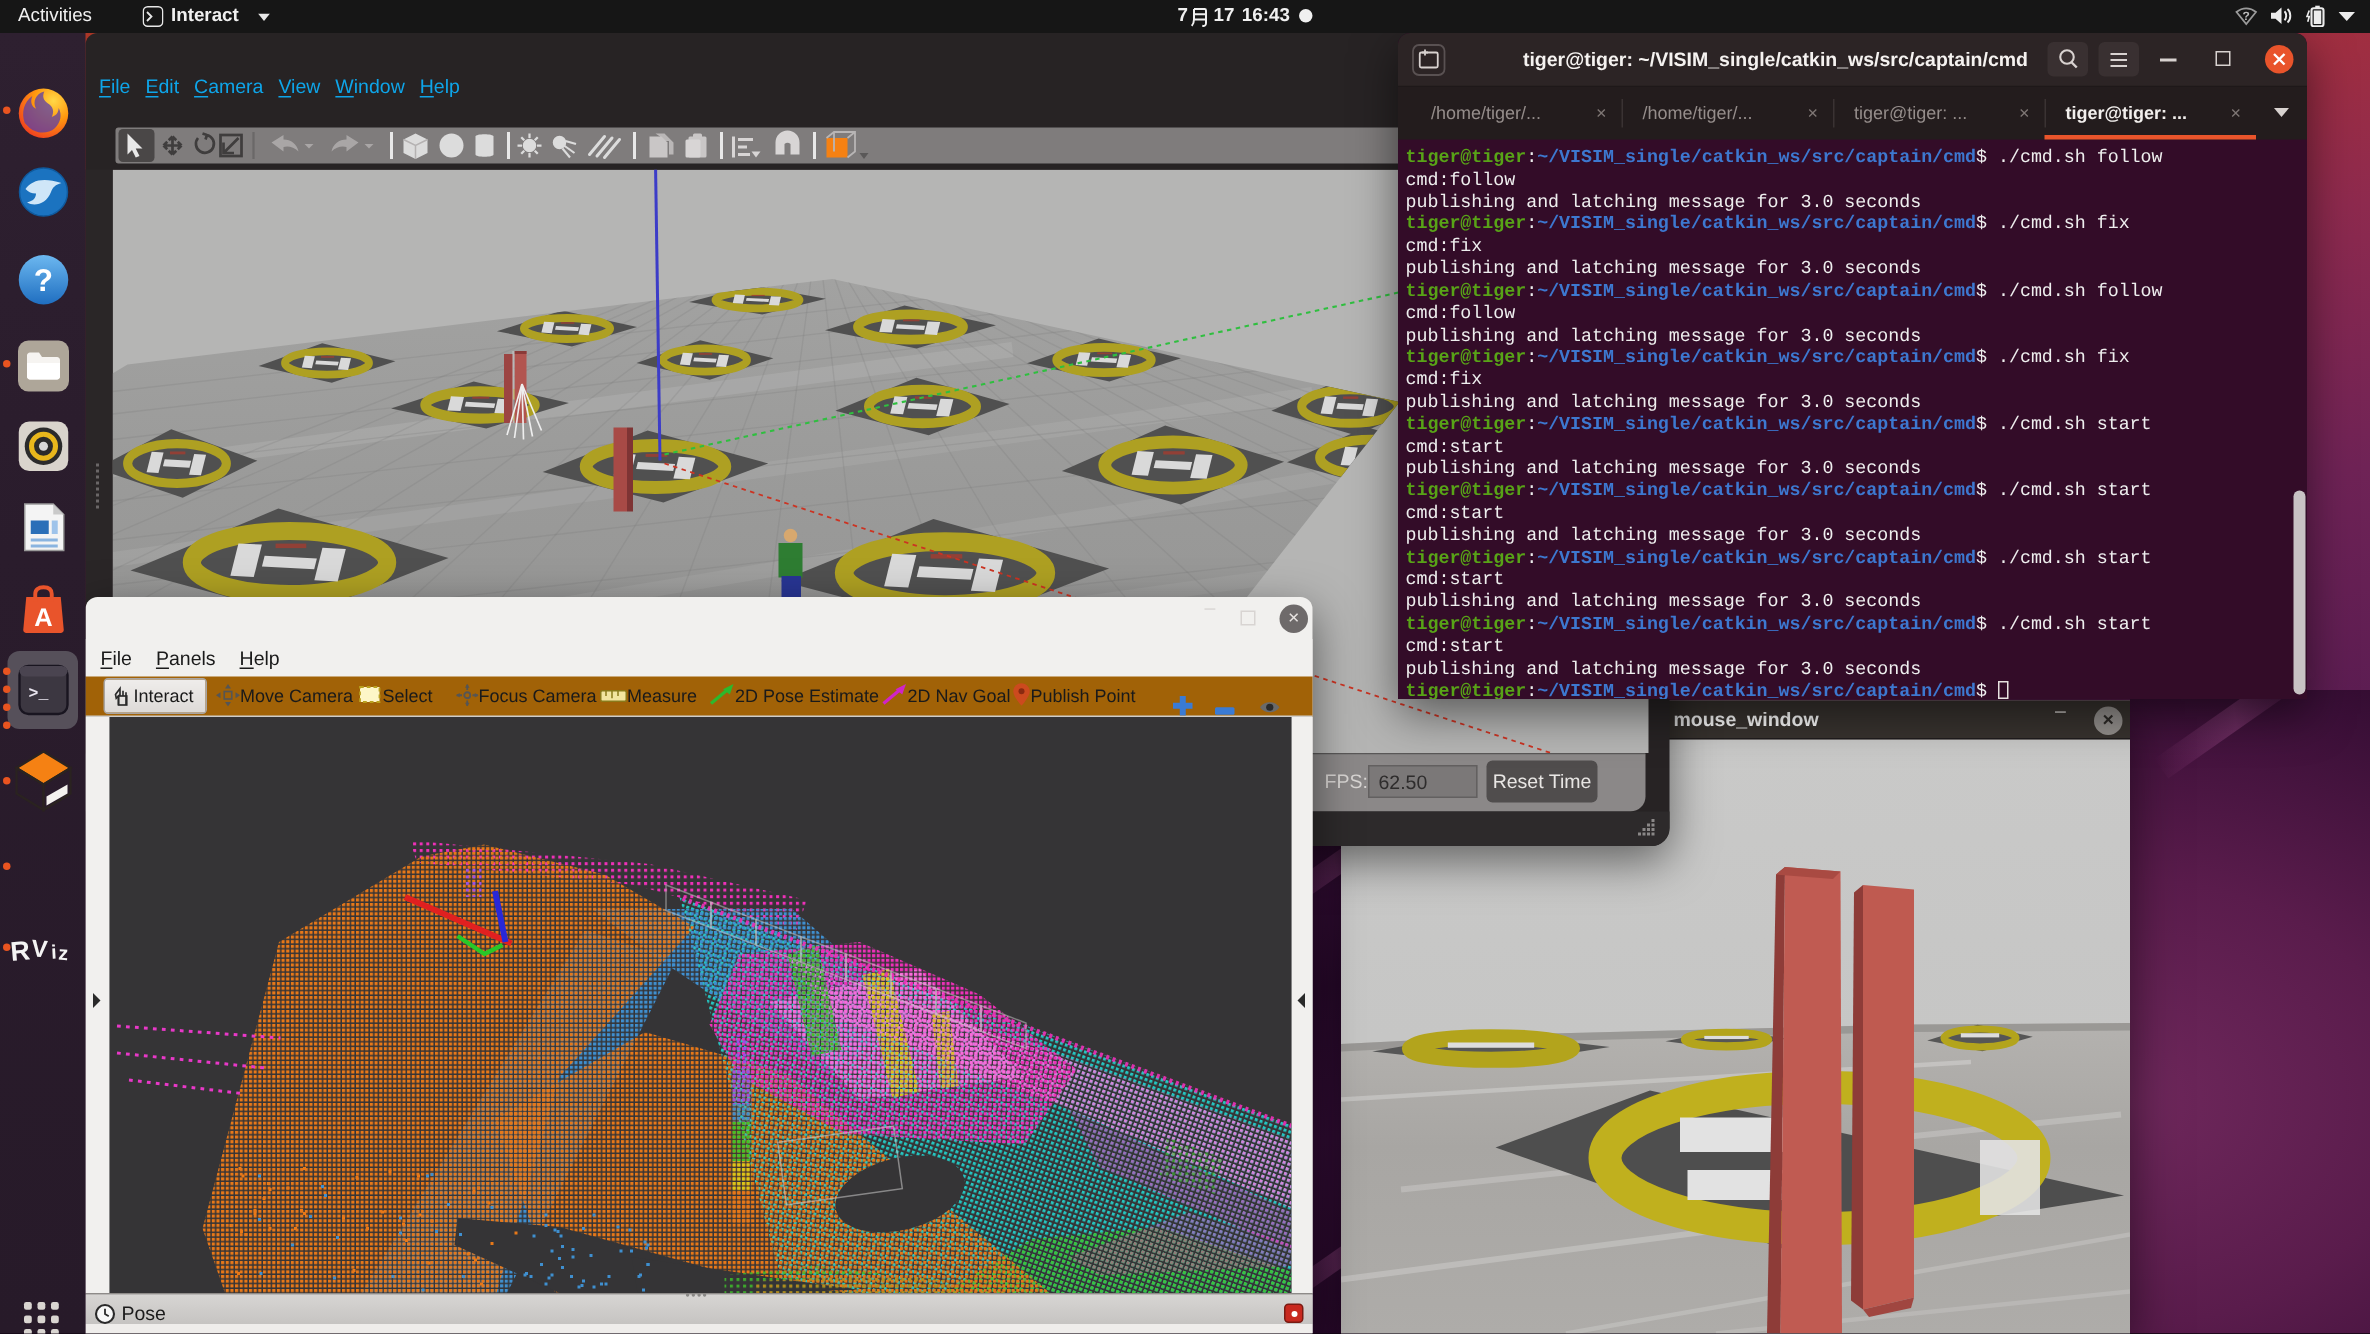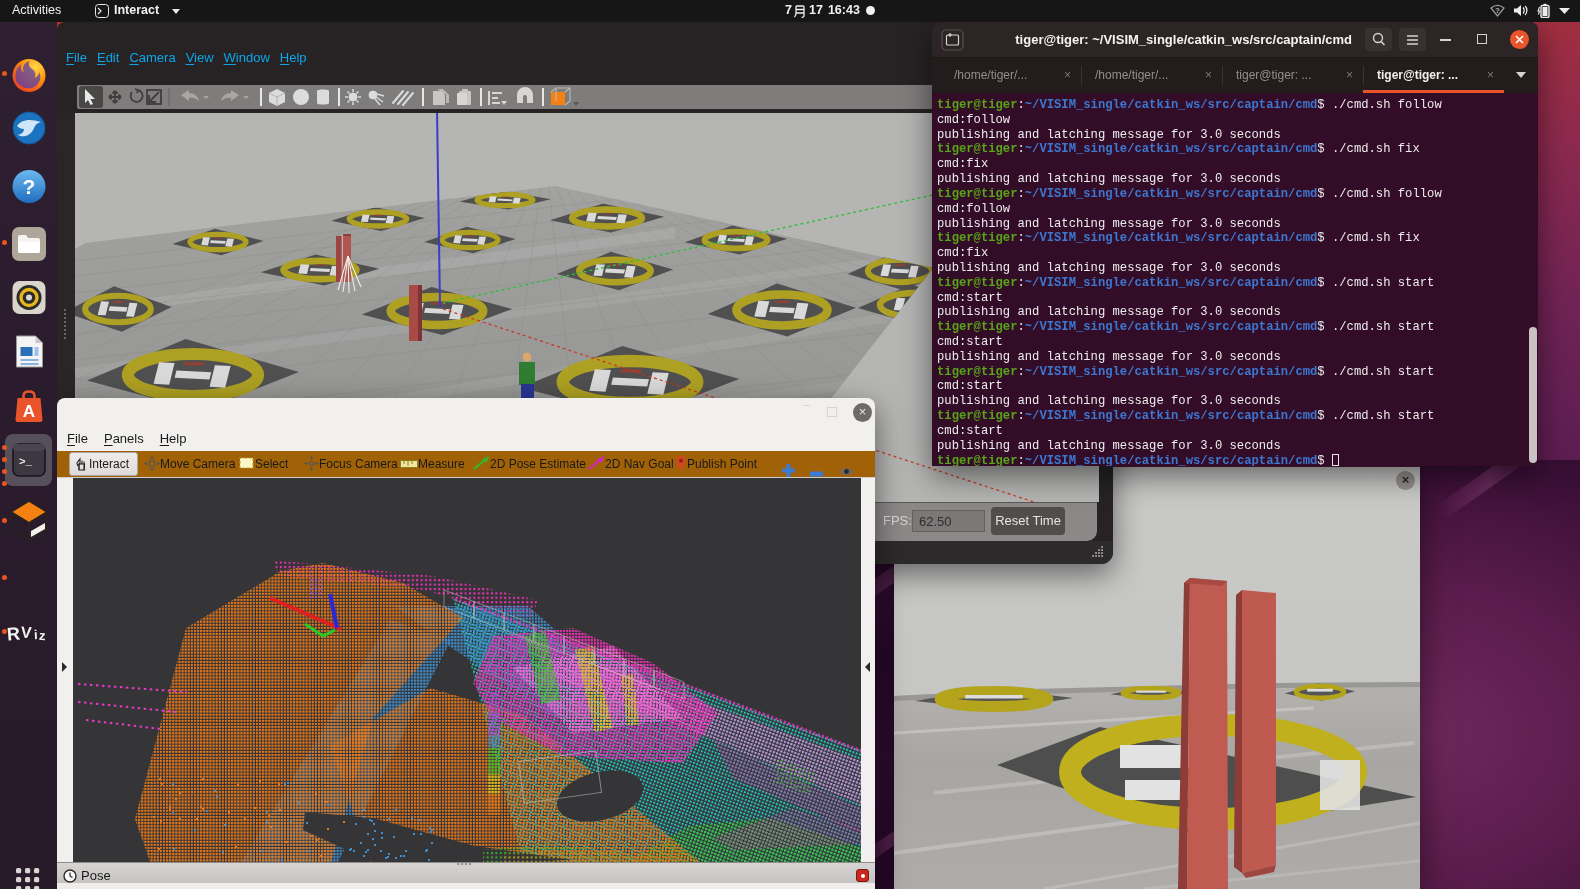--- a/index.html
+++ b/index.html
@@ -55,20 +55,21 @@
 </style></head><body>
 <div id="screen">
 <div id="wall"></div>
     <div id="wall2"></div>
     <div id="wall3"></div>
 <div class="streak" style="left:845px;top:570px;width:90px;height:14px"></div>
 <div class="streak" style="left:850px;top:835px;width:80px;height:12px"></div>
 <div class="streak" style="left:1430px;top:470px;width:120px;height:16px"></div>
 
 <div class="win" id="mw">
+      <div class="titlebar" style="background:#38332f;padding-left:14px">mouse_window</div>
 <span class="wbtn" style="left:476px;top:-1px">–</span>
 <div style="position:absolute;left:502px;top:4px;width:19px;height:19px;border-radius:50%;background:#94908d;color:#2d2a27;text-align:center;line-height:18px;font-size:13px;font-weight:bold">×</div>
 <svg width="526" height="396" viewBox="0 0 526 396" xmlns="http://www.w3.org/2000/svg" style="position:absolute;left:0;top:26px">
         <defs>
           <linearGradient id="msky" x1="0" y1="0" x2="0" y2="1">
             <stop offset="0" stop-color="#c9c9c8"></stop>
             <stop offset="1" stop-color="#c3c3c2"></stop>
           </linearGradient>
           <linearGradient id="mgnd" x1="0" y1="0" x2="0" y2="1">
             <stop offset="0" stop-color="#b4b2af"></stop>

